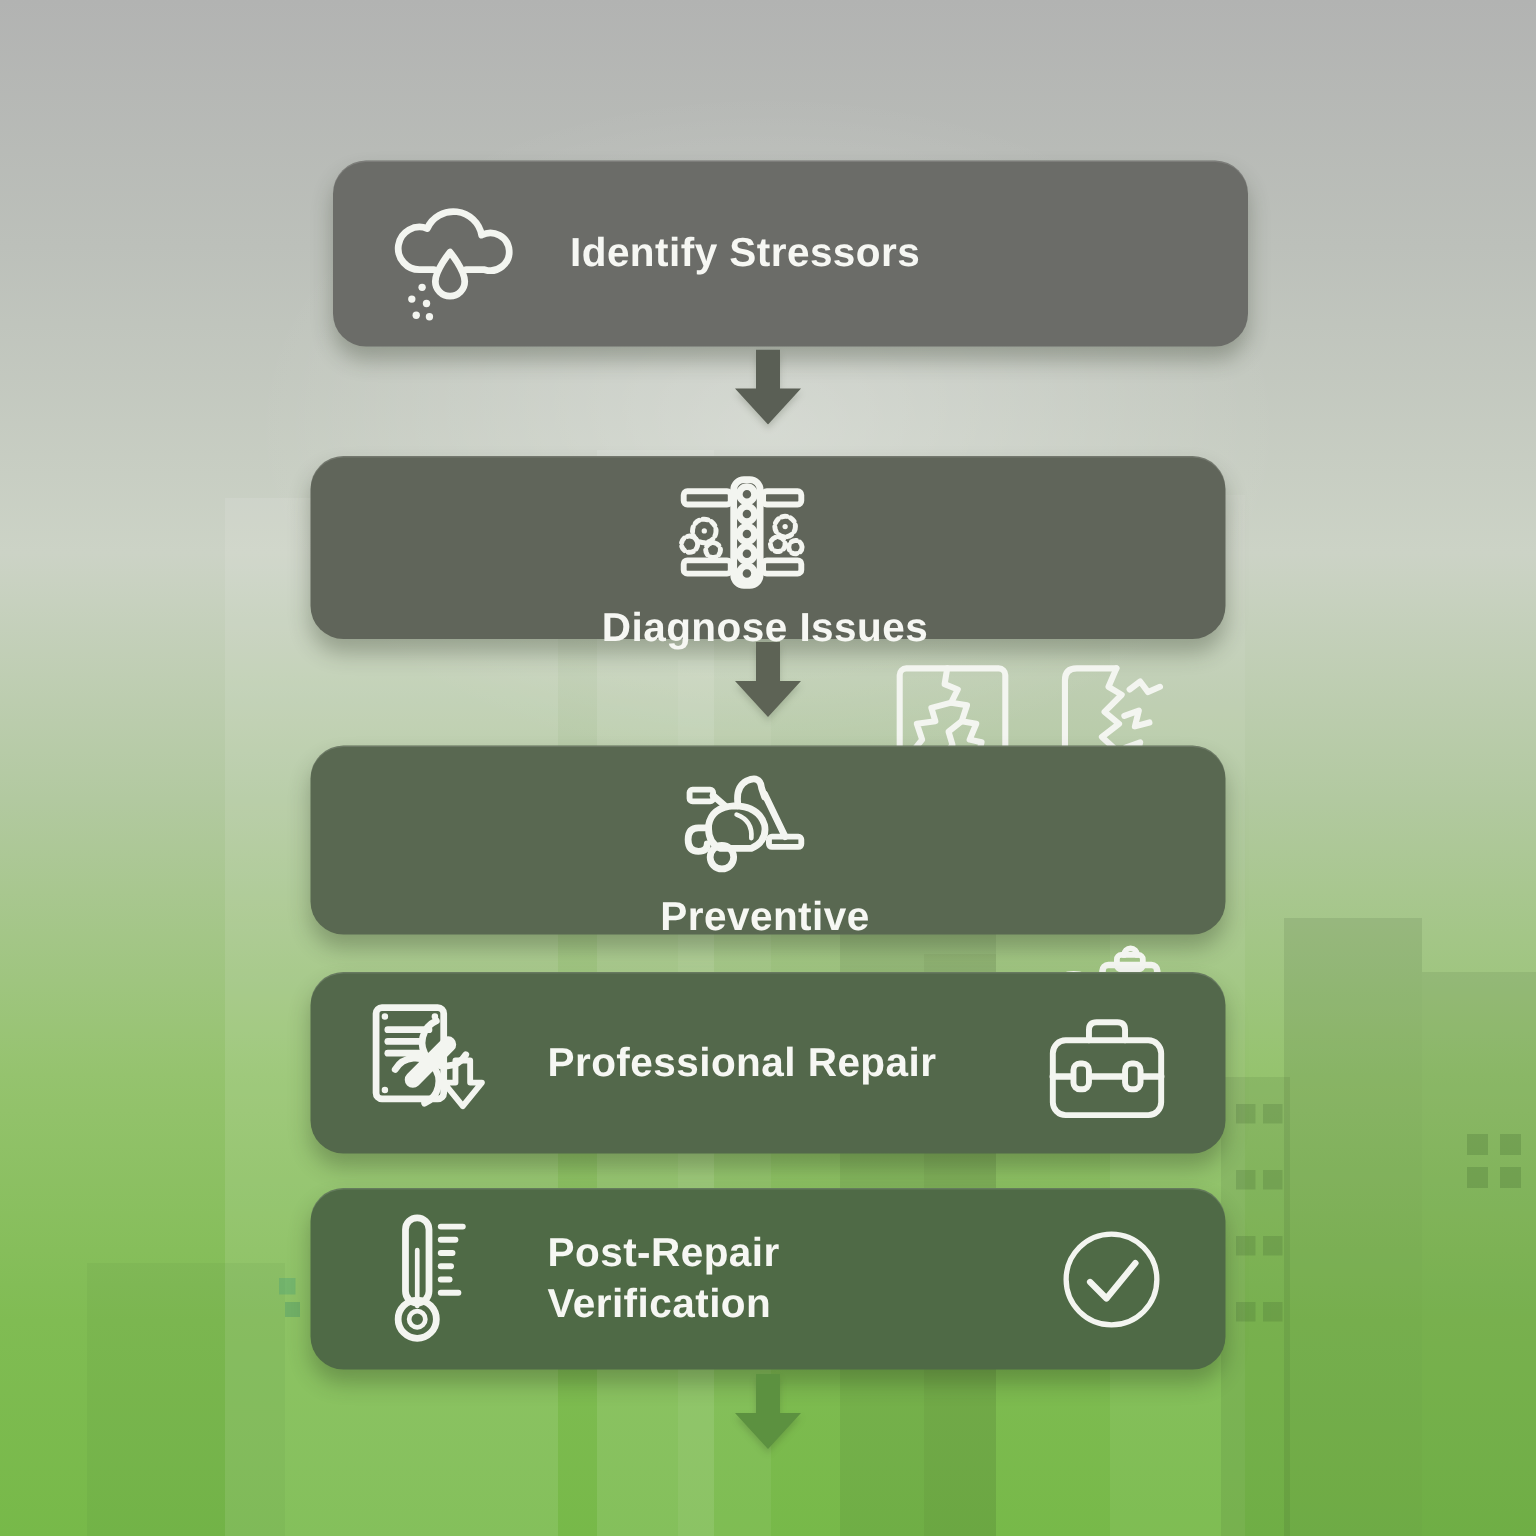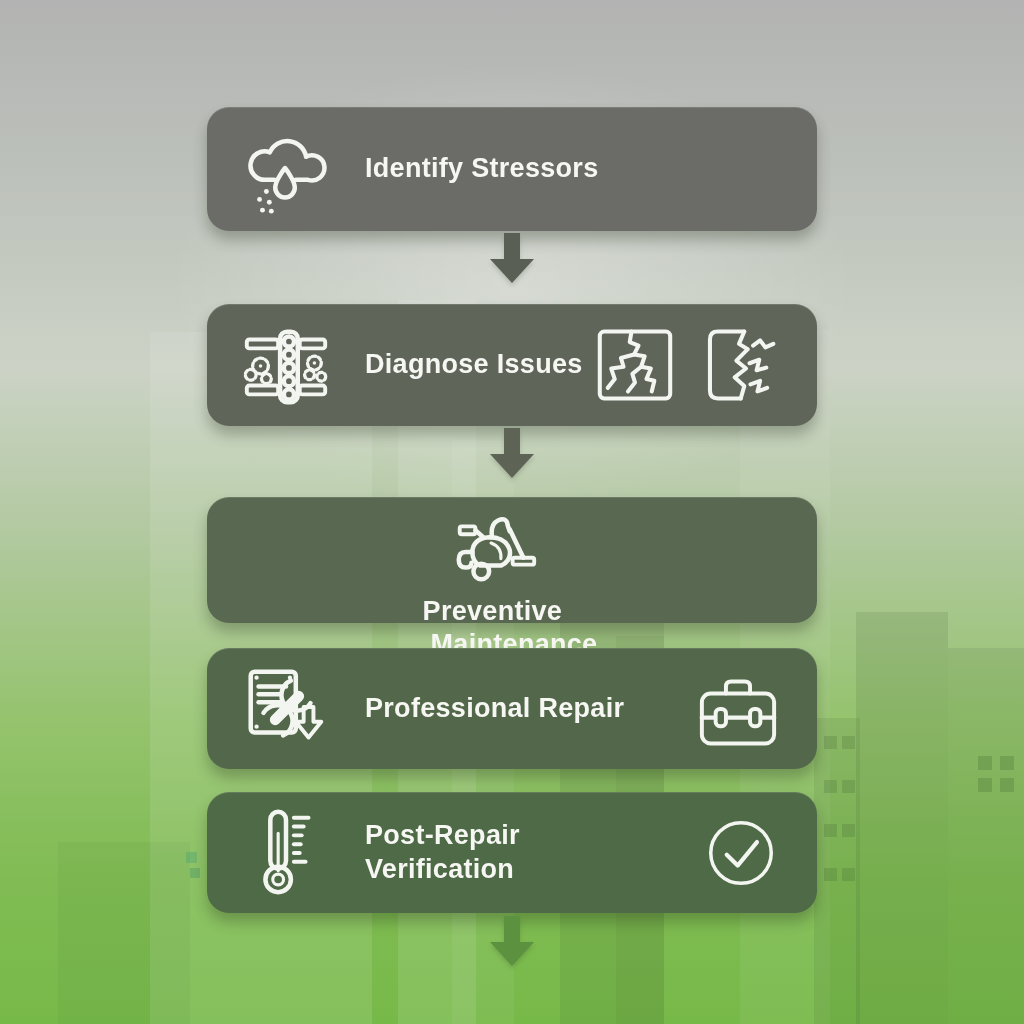--- a/index.html
+++ b/index.html
@@ -79,21 +79,21 @@
         <rect x="1000" y="778" width="14" height="14"></rect>
     </g>
     <g opacity="0.35">
       <rect x="186" y="852" width="11" height="11" fill="#46a078"></rect>
       <rect x="190" y="868" width="10" height="10" fill="#3f8f6b"></rect>
     </g>
   </svg>
 
   <div class="flow">
 
-    <section class="step step-1" style="background: rgb(107, 108, 104);">
+    <section class="step step-1" style="background: rgb(107, 108, 104); margin-left: 15px;">
       <div class="icon-left">
         <svg class="ic" viewBox="0 0 100 100">
           <path d="M38 61 L29 61 A14.5 14.5 0 1 1 33.5 33 A19.5 19.5 0 0 1 70.5 37.5 A12.8 12.8 0 1 1 72.5 61 L60 61"></path>
           <path d="M49 49 C49 49 39 61.5 39 69 A10 10 0 0 0 59 69 C59 61.5 49 49 49 49 Z"></path>
           <circle class="fill" cx="30" cy="73" r="2.5"></circle>
           <circle class="fill" cx="23" cy="81" r="2.5"></circle>
           <circle class="fill" cx="33" cy="84" r="2.5"></circle>
           <circle class="fill" cx="26" cy="92" r="2.5"></circle>
           <circle class="fill" cx="35" cy="93" r="2.5"></circle>
         </svg>
@@ -101,21 +101,21 @@
       <div class="label">
         <span class="l1">Identify Stressors</span>
         <span class="l2"></span>
       </div>
     </section>
 
     <svg class="arrow arrow-1" viewBox="0 0 56 50">
       <polygon points="20,0 36,0 36,26 50,26 28,50 6,26 20,26" style="fill: rgb(90, 95, 85);"></polygon>
     </svg>
 
-    <section class="step step-2" style="background: rgb(96, 101, 90);">
+    <section class="step step-2" style="background: rgb(96, 101, 90); flex-direction: column;">
       <div class="icon-left">
         <svg class="ic" viewBox="0 0 100 100">
           <rect x="44" y="16" width="18" height="72" rx="7"></rect>
           <circle cx="53" cy="26" r="5.2"></circle>
           <circle cx="53" cy="39.5" r="5.2"></circle>
           <circle cx="53" cy="53" r="5.2"></circle>
           <circle cx="53" cy="66.5" r="5.2"></circle>
           <circle cx="53" cy="80" r="5.2"></circle>
           <rect x="10" y="24" width="32" height="9" rx="2.5" stroke-width="4"></rect>
           <rect x="64" y="24" width="26" height="9" rx="2.5" stroke-width="4"></rect>
@@ -165,21 +165,20 @@
           <path d="M27 56 L20 56 Q13 56 13 64 Q13 72 20 72 Q26 72 26 67"></path>
           <rect x="14" y="30" width="16" height="8" rx="2" stroke-width="4"></rect>
           <path d="M30 34 L38 41"></path>
           <path d="M47 41 Q45 28 53 24 Q62 20 63 29 L65 35"></path>
           <line x1="65" y1="33" x2="79" y2="62"></line>
           <rect x="68" y="62" width="22" height="7" rx="2" stroke-width="4"></rect>
         </svg>
       </div>
       <div class="label">
         <span class="l1">Preventive</span>
-        <span class="l2">Maintenance</span>
       </div>
       <div class="icon-right">
         <svg class="ic" viewBox="0 0 100 100" width="96" height="96">
           <rect x="50" y="16" width="38" height="72" rx="4"></rect>
           <rect x="60" y="9" width="18" height="10" rx="3" stroke-width="4"></rect>
           <path d="M65 9 A4.5 4.5 0 0 1 74 9" stroke-width="4"></path>
           <polyline points="55,40 59,44 66,35"></polyline>
           <line x1="69" y1="40" x2="82" y2="40"></line>
           <polyline points="55,56 59,60 66,51"></polyline>
           <line x1="69" y1="56" x2="82" y2="56"></line>

